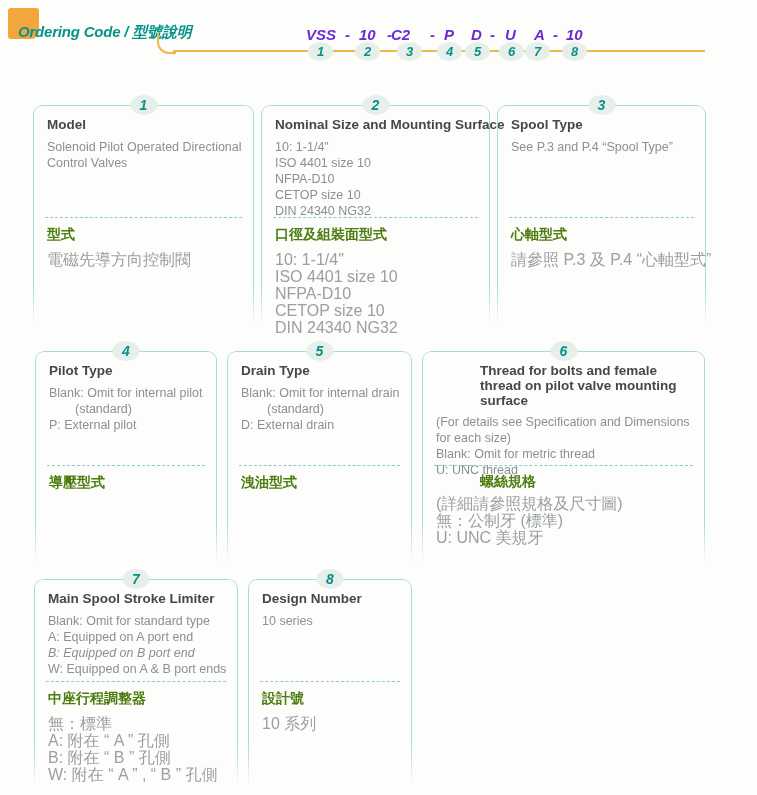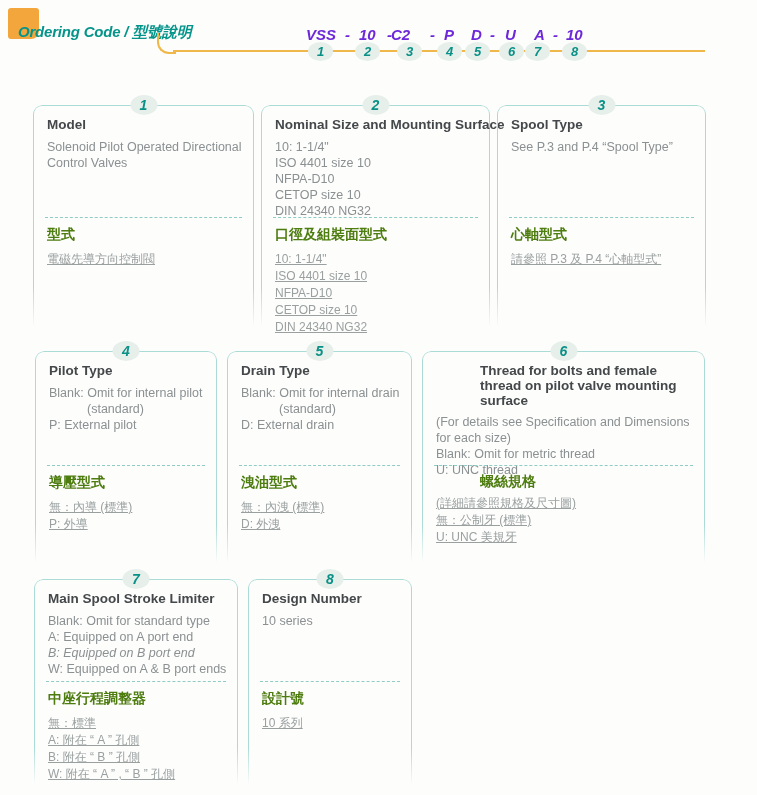--- a/index.html
+++ b/index.html
@@ -57,22 +57,22 @@
   .divider{position:absolute;left:12px;right:12px;height:0;
            border-top:1px dashed #8FCCC6;}
   .r1 .divider{top:112px}.r1 .sec.zh{top:121px}
   .r2 .divider{top:114px}.r2 .sec.zh{top:123px}
   .r3 .divider{top:102px}.r3 .sec.zh{top:111px}
 
   .ht{margin:0 0 7px 0;font-size:13.5px;font-weight:600;color:#44484A;white-space:nowrap;}
   .b6 .ht{white-space:normal;line-height:15px;margin-bottom:6px;margin-left:44px;}
   .ht.zh-t{font-size:14px;color:#4d7c0f;}
   .bd .ln{font-size:12.5px;line-height:16px;color:#8B9092;white-space:nowrap;}
-  .bd.zh-b .ln{font-size:12px;line-height:17px;color:#9AA0A0;text-decoration:underline;}
-  .ln.indent{margin-left:38px;}
+  .bd.zh-b .ln{font-size:16px;line-height:17px;color:#9AA0A0;}
+  .ln.indent{margin-left:26px;}
   .ln.italic{font-style:italic;}
 </style>
 </head>
 <body>
 
 <div class="page">
 
   <div class="hdr-square"></div>
   <div class="hdr-title">Ordering Code / 型號說明</div>
 
@@ -168,44 +168,36 @@
       <h3 class="ht">Pilot Type</h3>
       <div class="bd">
         <div class="ln">Blank: Omit for internal pilot</div>
         <div class="ln indent">(standard)</div>
         <div class="ln">P: External pilot</div>
       </div>
     </div>
     <div class="divider"></div>
     <div class="sec zh">
       <h3 class="ht zh-t">導壓型式</h3>
-      <div class="bd zh-b">
-        <div class="ln">無：內導 (標準)</div>
-        <div class="ln">P: 外導</div>
-      </div>
     </div>
   </section>
 
   <section class="box b5 r2">
     <div class="badge">5</div>
     <div class="sec en">
       <h3 class="ht">Drain Type</h3>
       <div class="bd">
         <div class="ln">Blank: Omit for internal drain</div>
         <div class="ln indent">(standard)</div>
         <div class="ln">D: External drain</div>
       </div>
     </div>
     <div class="divider"></div>
     <div class="sec zh">
       <h3 class="ht zh-t">洩油型式</h3>
-      <div class="bd zh-b">
-        <div class="ln">無：內洩 (標準)</div>
-        <div class="ln">D: 外洩</div>
-      </div>
     </div>
   </section>
 
   <section class="box b6 r2">
     <div class="badge">6</div>
     <div class="sec en">
       <h3 class="ht">Thread for bolts and female thread on pilot valve mounting surface</h3>
       <div class="bd">
         <div class="ln">(For details see Specification and Dimensions</div>
         <div class="ln">for each size)</div>

